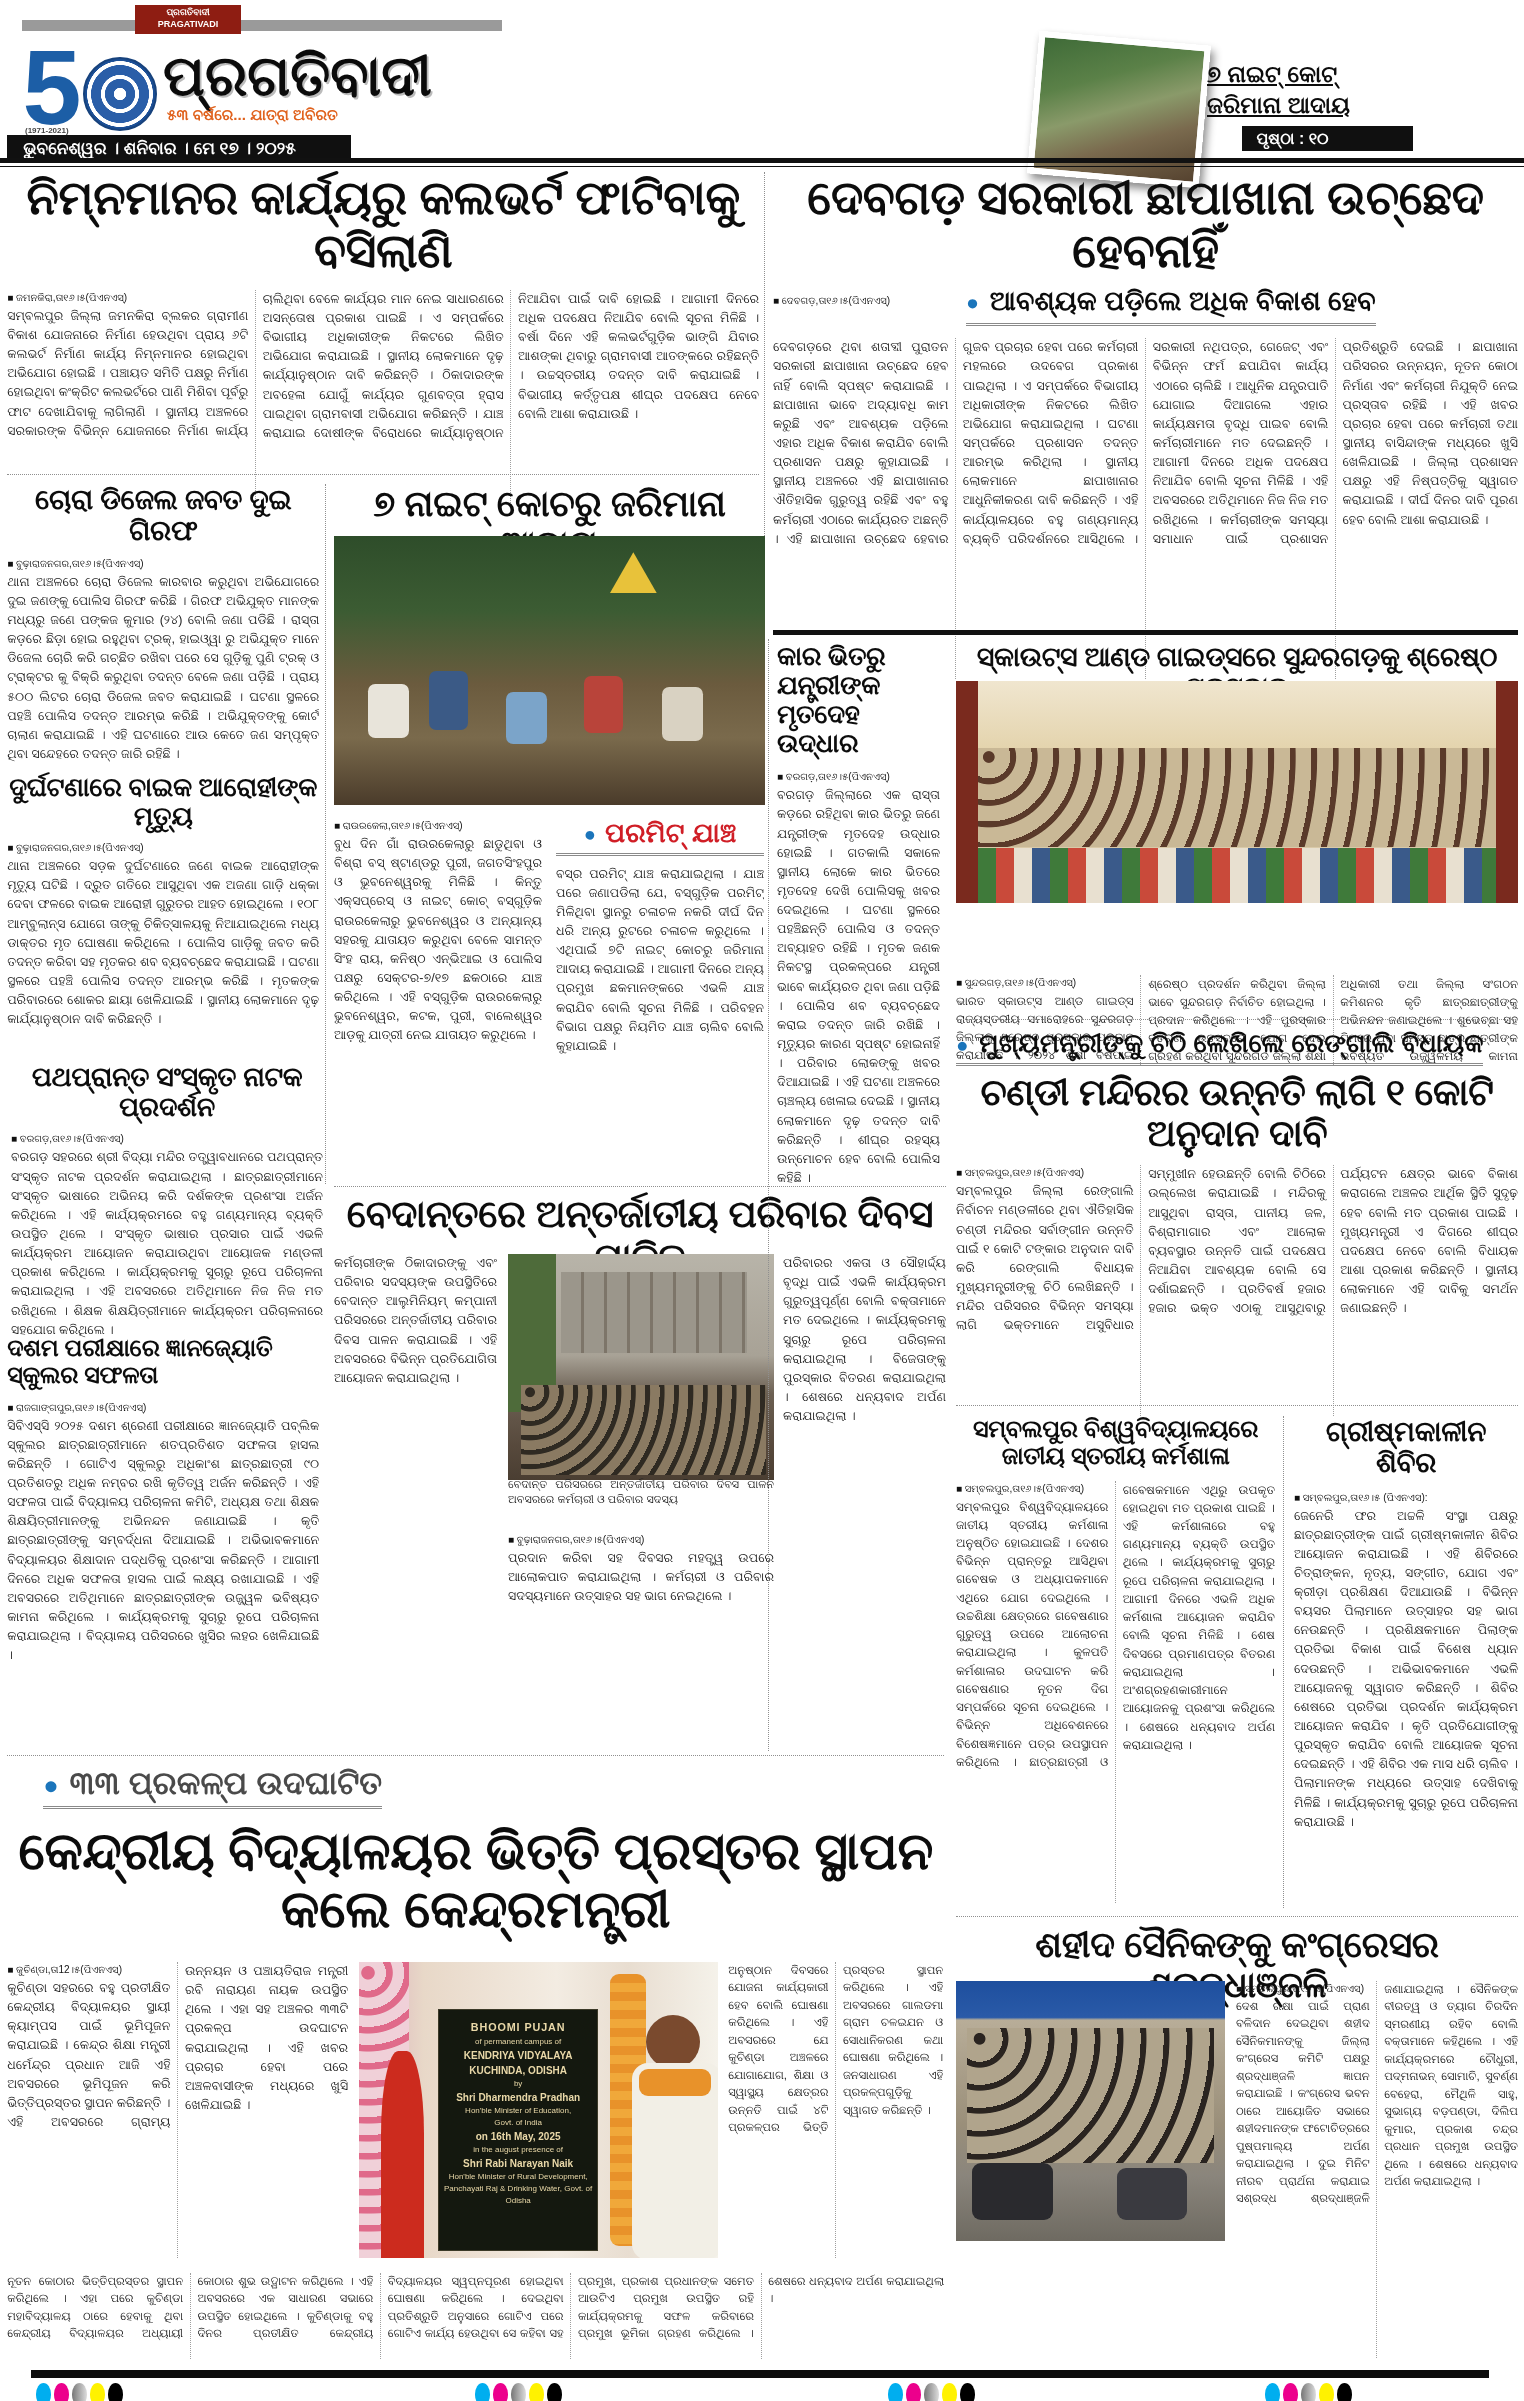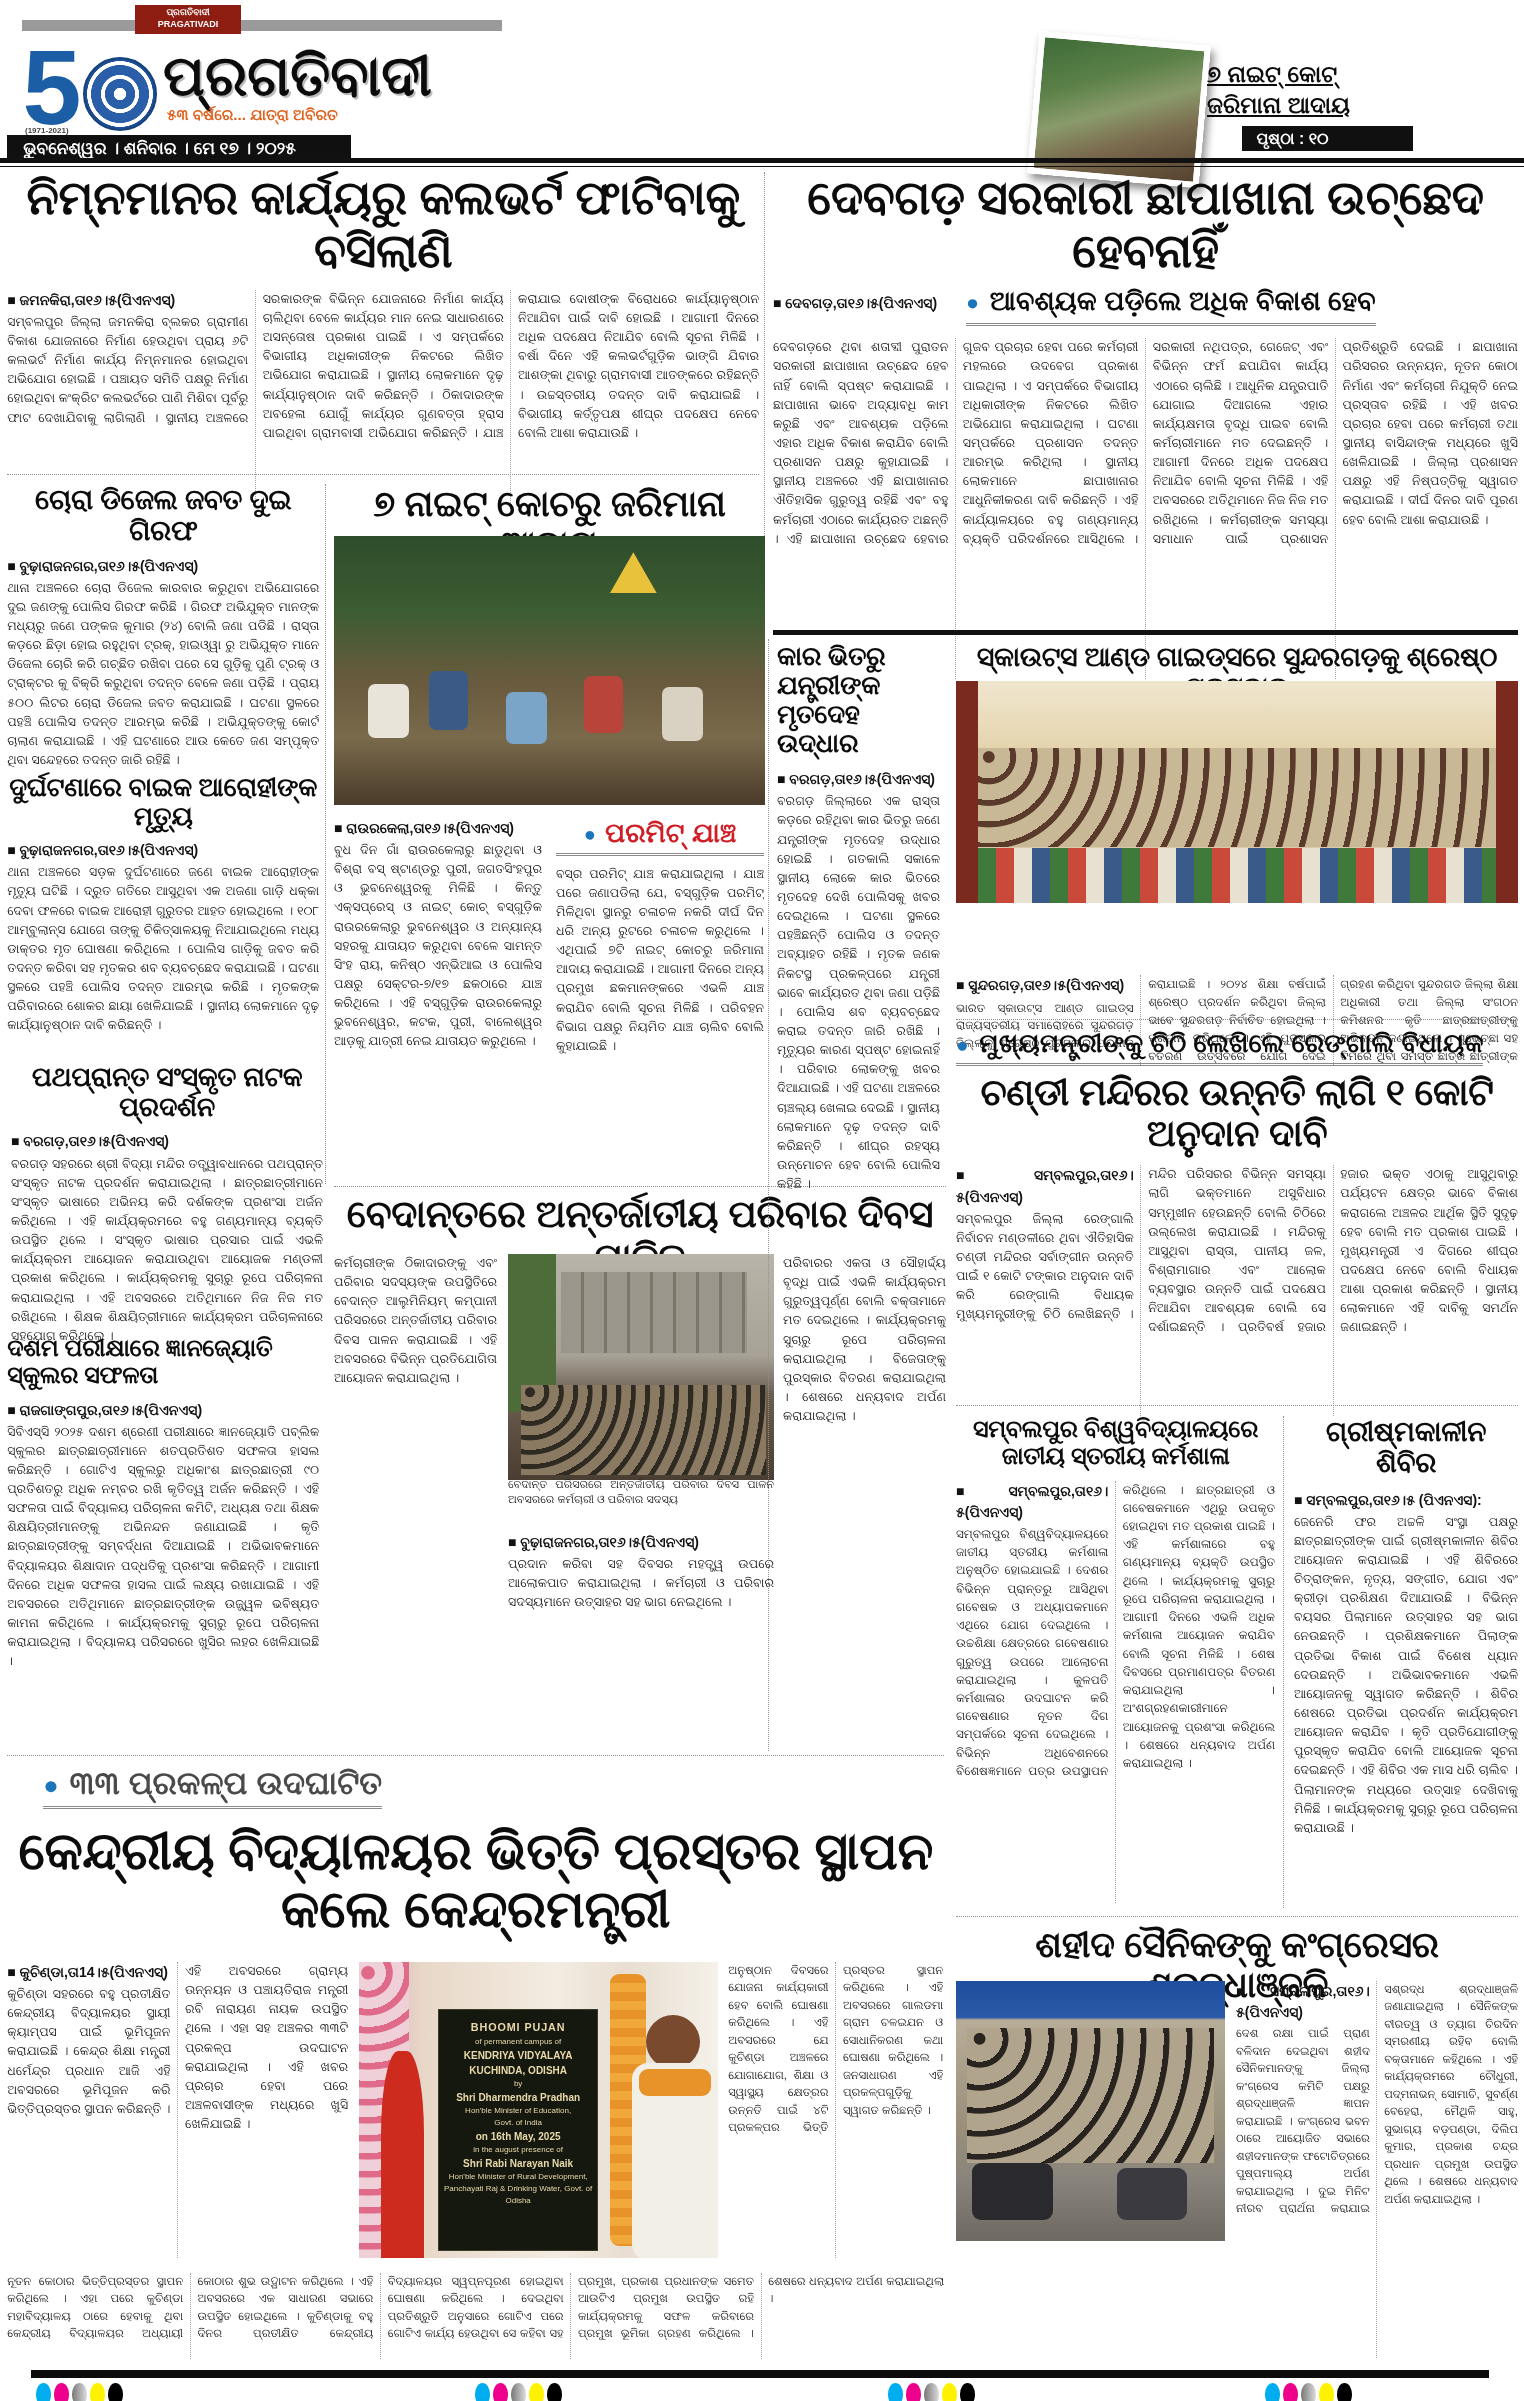--- a/index.html
+++ b/index.html
@@ -2,21 +2,21 @@
 <html style="font-size:14.4px"><head>
 <meta charset="utf-8">
 <style>
   html,body{margin:0;padding:0;background:#ffffff;}
   body{font-family:"Liberation Sans",sans-serif;}
   #page{position:relative;width:1525px;height:2401px;background:#fff;overflow:hidden;}
   .abs{position:absolute;}
   .hl{font-weight:800;color:#0c0c0c;text-align:center;line-height:1.12;letter-spacing:-0.4px;}
   .bd{font-size:12.6px;line-height:1.52;text-align:justify;color:#1b1b1b;column-gap:14.4px;column-rule:0.9px dotted #9f9f9f;overflow:hidden;}
   .cols2{column-count:2}.cols3{column-count:3}.cols4{column-count:4}.cols5{column-count:5}
-  .by{font-weight:bold;font-size:14px;color:#111;display:block;margin-bottom:1.8px;}
+  .by{font-weight:normal;font-size:10px;color:#111;display:block;margin-bottom:1.8px;}
   .vdiv{position:absolute;width:0;border-left:1.8px dotted #8f8f8f;}
   .hdiv{position:absolute;height:0;border-top:1.8px dotted #8f8f8f;}
   .heavyrule{position:absolute;background:#111;}
   .bullet-sub{font-weight:800;color:#0c0c0c;}
   .bullet-sub:before{content:"●";color:#1b75bb;margin-right:10.8px;font-size:0.8em;vertical-align:middle;}
   .dbl-underline{border-bottom:3.6px double #8a8a8a;padding-bottom:5.4px;}
   .photo{position:absolute;overflow:hidden;background:#cfc8b8;}
   .caption{font-size:11.2px;line-height:1.35;color:#222;text-align:justify;}
   
   #graybar{left:22.4px;top:20px;width:480px;height:10.8px;background:#9a9a9a;}
@@ -233,21 +233,21 @@
     </div>
   </div>
 
   <div class="hdiv" style="left:7.2px;top:1755px;width:937px;"></div>
   <div class="abs" style="left:7.2px;top:1765px;width:937px;height:599px;">
     <div style="text-align:left;padding-left:36px;">
       <span class="bullet-sub dbl-underline" style="font-size:32px;color:#4a4a4a;">୩୩ ପ୍ରକଳ୍ପ ଉଦଘାଟିତ</span>
     </div>
     <div class="hl" style="font-size:52px;margin-top:20px;">କେନ୍ଦ୍ରୀୟ ବିଦ୍ୟାଳୟର ଭିତ୍ତି ପ୍ରସ୍ତର ସ୍ଥାପନ କଲେ କେନ୍ଦ୍ରମନ୍ତ୍ରୀ</div>
     <div class="bd cols2 abs" style="left:0;top:197px;width:341px;height:296px;">
-      <span class="by">■ କୁଚିଣ୍ଡା,ତା14।୫(ପିଏନଏସ୍)</span>
+      <span class="by">■ କୁଚିଣ୍ଡା,ତା12।୫(ପିଏନଏସ୍)</span>
       <span>କୁଚିଣ୍ଡା ସହରରେ ବହୁ ପ୍ରତୀକ୍ଷିତ କେନ୍ଦ୍ରୀୟ ବିଦ୍ୟାଳୟର ସ୍ଥାୟୀ କ୍ୟାମ୍ପସ ପାଇଁ ଭୂମିପୂଜନ କରାଯାଇଛି । କେନ୍ଦ୍ର ଶିକ୍ଷା ମନ୍ତ୍ରୀ ଧର୍ମେନ୍ଦ୍ର ପ୍ରଧାନ ଆଜି ଏହି ଅବସରରେ ଭୂମିପୂଜନ କରି ଭିତ୍ତିପ୍ରସ୍ତର ସ୍ଥାପନ କରିଛନ୍ତି । ଏହି ଅବସରରେ ଗ୍ରାମ୍ୟ ଉନ୍ନୟନ ଓ ପଞ୍ଚାୟତିରାଜ ମନ୍ତ୍ରୀ ରବି ନାରାୟଣ ନାୟକ ଉପସ୍ଥିତ ଥିଲେ । ଏହା ସହ ଅଞ୍ଚଳର ୩୩ଟି ପ୍ରକଳ୍ପ ଉଦଘାଟନ କରାଯାଇଥିଲା । ଏହି ଖବର ପ୍ରଚାର ହେବା ପରେ ଅଞ୍ଚଳବାସୀଙ୍କ ମଧ୍ୟରେ ଖୁସି ଖେଳିଯାଇଛି ।</span>
     </div>
     <div class="photo" style="left:352px;top:197px;width:359px;height:296px;background:linear-gradient(90deg,#d8a8b8 0%,#e8d8c8 18%,#f3ece2 55%,#e8ddd0 75%,#f5f2ea 100%);">
       <div class="abs" style="left:0;top:0;width:14%;height:100%;background:repeating-radial-gradient(circle at 9px 10.8px,#e06a8a 0 6.3px,#f0d0d8 7.2px 18px);"></div>
       <div class="abs" style="left:6%;top:30%;width:12%;height:70%;background:#cc2b1e;border-radius:40% 40% 0 0;"></div>
       <div id="plaque">
         <div class="pl-big">BHOOMI PUJAN</div>
         <div>of permanent campus of</div>
         <div class="pl-med">KENDRIYA VIDYALAYA KUCHINDA, ODISHA</div>
         <div>by</div>

